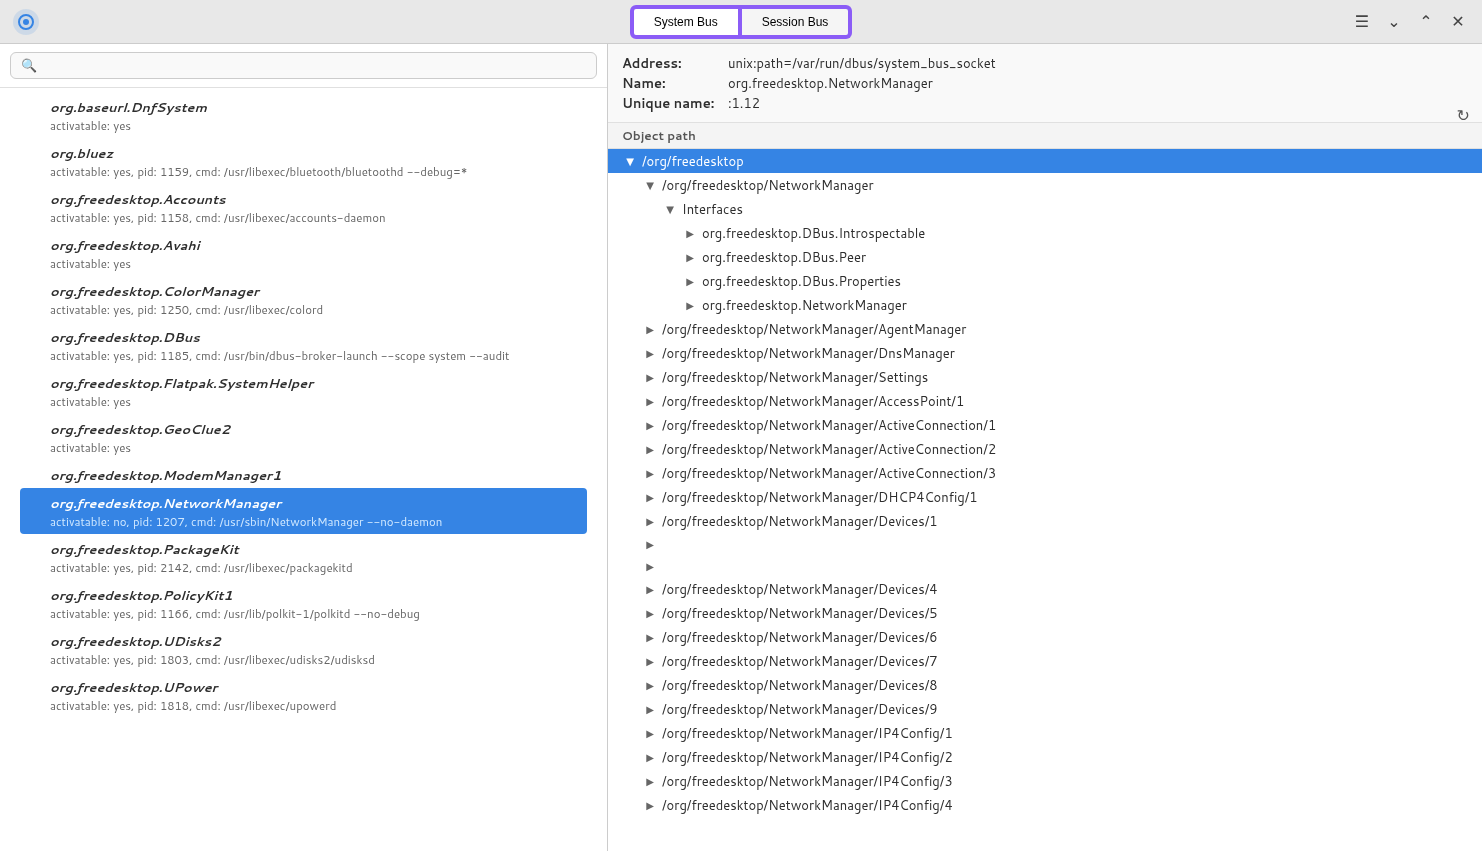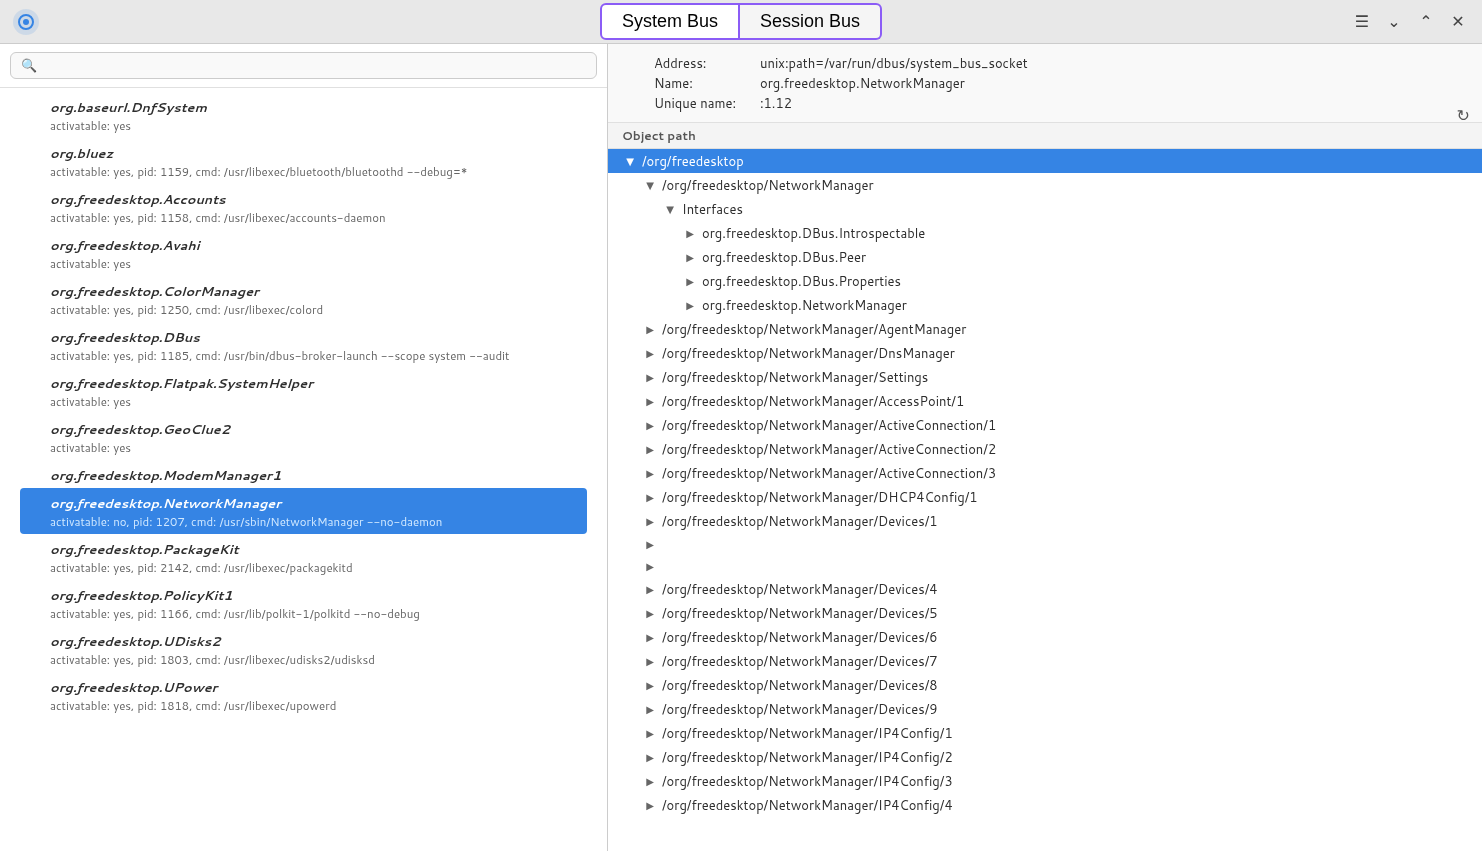--- a/index.html
+++ b/index.html
@@ -23,24 +23,24 @@
       border-bottom: 1px solid #ccc;
       position: relative;
       flex-shrink: 0;
     }
     #titlebar .bus-buttons {
       display: flex;
       gap: 0;
     }
     .bus-btn {
       padding: 6px 20px;
-      border: 2px solid #8b5cf6;
+      border: 4px solid #8b5cf6;
       background: #f5f5f5;
       cursor: pointer;
-      font-size: 18px;
+      font-size: 12px;
       outline: none;
     }
     .bus-btn:first-child { border-radius: 6px 0 0 6px; }
     .bus-btn:last-child { border-radius: 0 6px 6px 0; border-left: none; }
     .bus-btn.active { background: #fff; font-weight: 500; }
     .titlebar-right {
       position: absolute;
       right: 10px;
       display: flex;
       align-items: center;
@@ -125,21 +125,21 @@
       flex-direction: column;
       background: #fff;
       overflow: hidden;
     }
     #info-header {
       padding: 10px 14px 8px;
       border-bottom: 1px solid #e0e0e0;
       background: #f9f9f9;
     }
     .info-row { display: flex; gap: 6px; margin-bottom: 2px; font-size: 13px; }
-    .info-label { font-weight: normal; min-width: 100px; margin-left: 32px; }
+    .info-label { font-weight: bold; min-width: 100px; }
     .info-value { color: #2e2e2e; }
     #object-tree {
       flex: 1;
       overflow-y: auto;
       padding: 0;
     }
     .tree-header {
       padding: 4px 14px;
       font-size: 12px;
       font-weight: 600;

